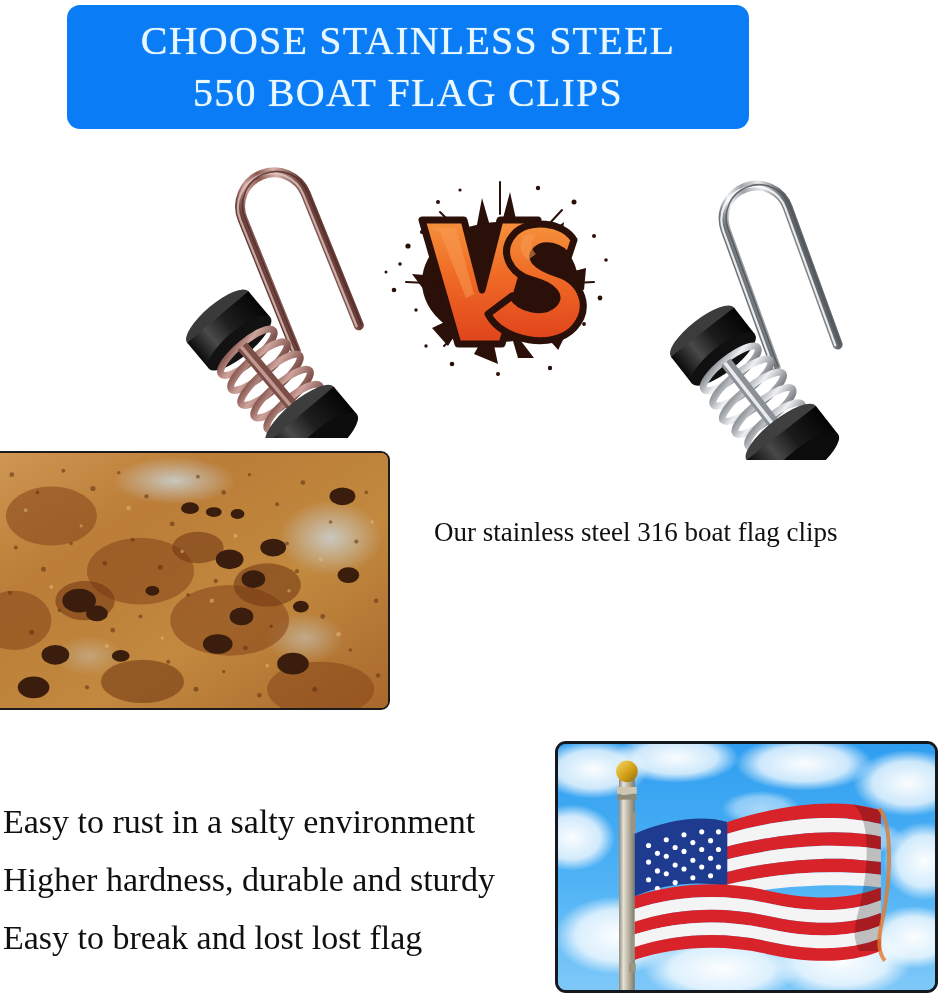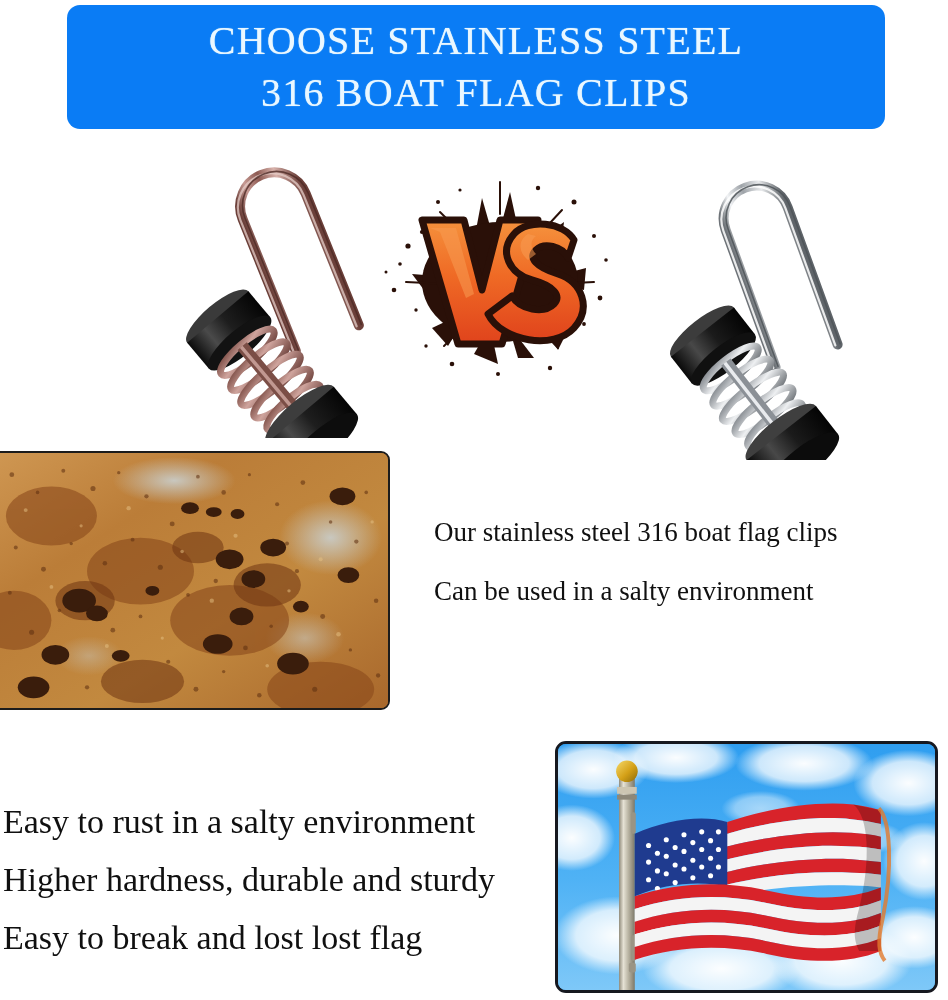--- a/index.html
+++ b/index.html
@@ -7,21 +7,21 @@
   body {
     background:#ffffff;
     font-family:"Liberation Serif", "DejaVu Serif", serif;
     position:relative;
     overflow:hidden;
   }
   #page { position:relative; width:948px; height:1000px; background:#fff; }
 
   
   .banner {
-    position:absolute; left:67px; top:5px; width:818px; height:124px;
+    position:absolute; left:67px; top:5px; width:682px; height:124px;
     background:#0a7cf5; border-radius:13px;
     display:flex; flex-direction:column;
     align-items:center; justify-content:center;
   }
   .banner-line {
     color:#eaf7ff;
     font-size:40px; line-height:52px;
     letter-spacing:1.2px;
     white-space:nowrap;
     text-shadow:0 0 1px #bfe8ff;
@@ -68,21 +68,21 @@
     font-size:34px; line-height:58px; color:#101010; white-space:nowrap;
   }
 </style>
 </head>
 <body>
 
 <div id="page">
 
   <div class="banner">
     <div class="banner-line">CHOOSE STAINLESS STEEL</div>
-    <div class="banner-line">316 BOAT FLAG CLIPS</div>
+    <div class="banner-line">550 BOAT FLAG CLIPS</div>
   </div>
 
   <div class="clip-wrap clip-left">
     <svg viewBox="0 0 268 300" xmlns="http://www.w3.org/2000/svg">
       <defs>
         <linearGradient id="rustWire" x1="0" y1="0" x2="1" y2="0">
           <stop offset="0%" stop-color="#6b3f39"></stop>
           <stop offset="22%" stop-color="#c79b95"></stop>
           <stop offset="45%" stop-color="#8d5a52"></stop>
           <stop offset="70%" stop-color="#d8b2ab"></stop>
@@ -363,21 +363,20 @@
         <circle cx="220" cy="150" r="2.2"></circle>
           <circle cx="276" cy="216" r="1.8"></circle>
         <circle cx="330" cy="108" r="2"></circle>
           <circle cx="382" cy="70" r="1.7"></circle>
       </g>
     </svg>
   </div>
 
   <div class="text-right">
     <div class="line">Our stainless steel 316 boat flag clips</div>
-    <div class="line">Can be used in a salty environment</div>
   </div>
 
   <div class="text-bottom-left">
     <div class="line">Easy to rust in a salty environment</div>
     <div class="line">Higher hardness, durable and sturdy</div>
     <div class="line">Easy to break and lost lost flag</div>
   </div>
 
   <div class="flag-photo">
     <svg viewBox="0 0 383 252" preserveAspectRatio="none" xmlns="http://www.w3.org/2000/svg">

